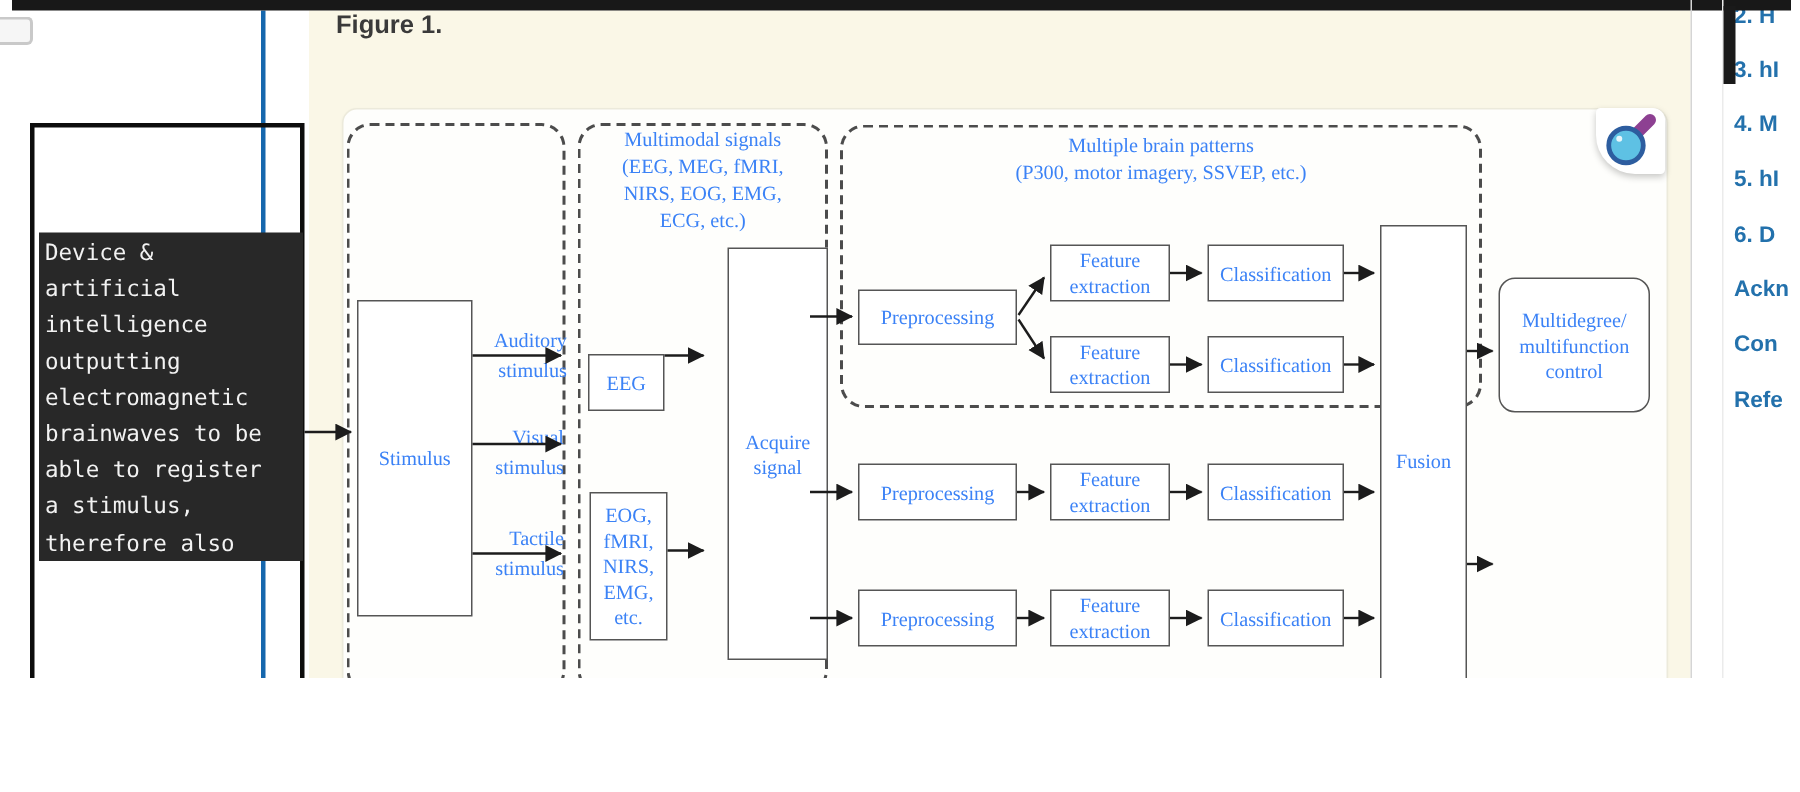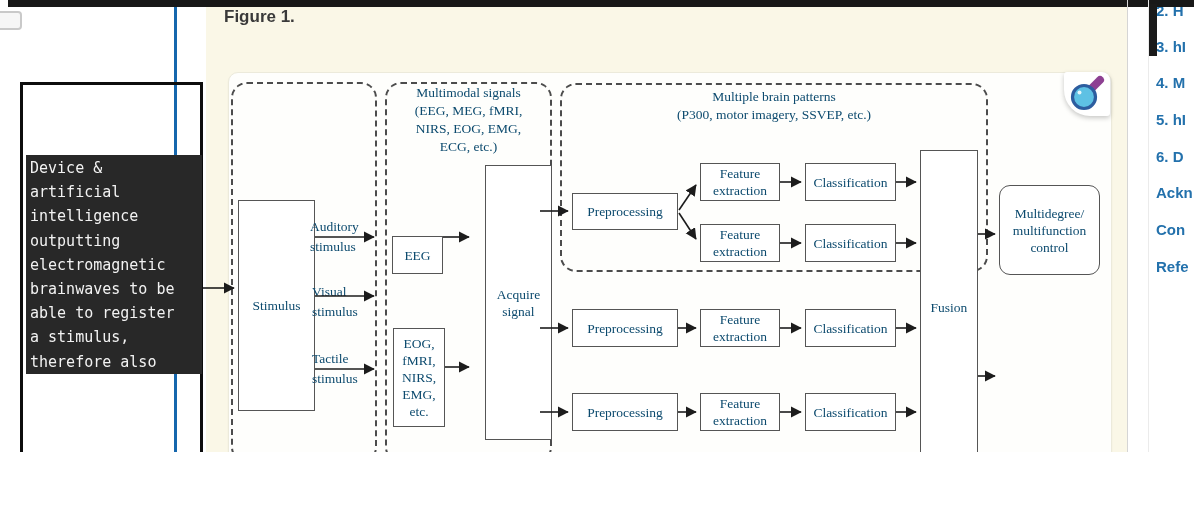--- a/index.html
+++ b/index.html
@@ -33,28 +33,28 @@
            font-size:15px;line-height:24.2px;white-space:pre-line;padding:1px 12px 0 4px;
            box-sizing:border-box;overflow:hidden;}
 
   
   .card{left:228px;top:72px;width:884px;height:402px;background:#fefefc;border:1px solid #eceadb;
         border-radius:10px;z-index:2;box-sizing:border-box;box-shadow:0 1px 2px rgba(0,0,0,0.05);}
   .magbtn{left:1064px;top:72px;width:46px;height:44px;background:#ffffff;z-index:30;
           border-radius:3px 8px 3px 26px;box-shadow:0 2px 5px rgba(0,0,0,0.22);cursor:pointer;}
 
   
-  .serif{font-family:"Liberation Serif","DejaVu Serif",serif;color:#0c4a6e;}
+  .serif{font-family:"Liberation Serif","DejaVu Serif",serif;color:#3b82f6;}
   .dashedbox{border:2px dashed #4c4c4c;border-radius:16px;background:transparent;z-index:3;
              box-sizing:border-box;}
   .ctitle{z-index:4;font-size:13.5px;line-height:18px;text-align:center;white-space:pre-line;}
   .dbox{border:1.5px solid #555;background:#ffffff;z-index:4;box-sizing:border-box;
         display:flex;align-items:center;justify-content:center;text-align:center;
         font-size:13.5px;line-height:17px;white-space:pre-line;}
-  .elabel{z-index:5;font-size:13.5px;line-height:20px;text-align:left;white-space:pre-line;}
+  .elabel{z-index:5;font-size:13.5px;line-height:20px;text-align:right;white-space:pre-line;}
   .arrows{left:0;top:0;width:1200px;height:528px;z-index:10;pointer-events:none;}
 </style>
 </head>
 <body>
 
 <div class="screen">
 
   <div class="abs cream"></div>
 
   <div class="abs figure-label">Figure 1.</div>

